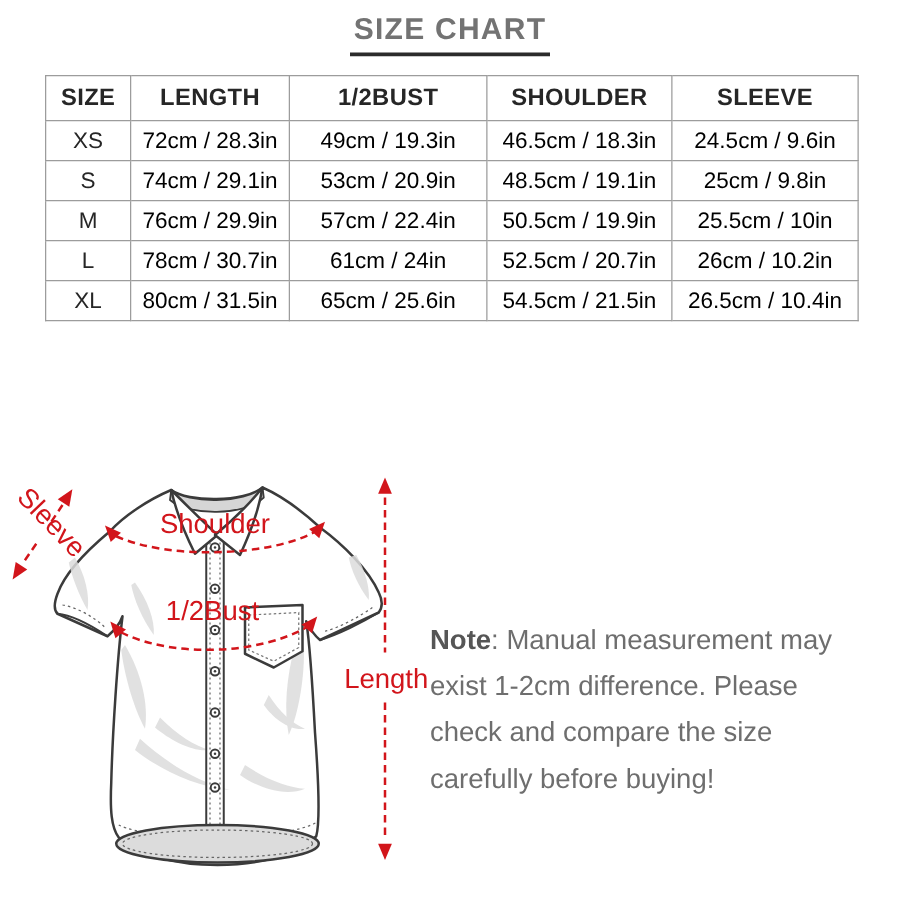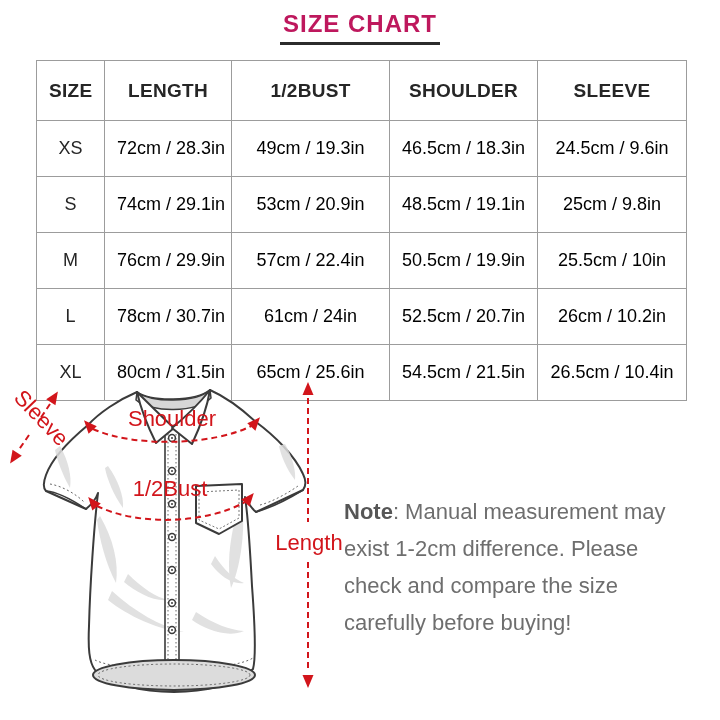--- a/index.html
+++ b/index.html
@@ -3,29 +3,29 @@
 <meta charset="utf-8">
 <style>
   html,body{margin:0;padding:0;}
   body{
     width:720px;height:720px;position:relative;overflow:hidden;
     background:#ffffff;
     font-family:"Liberation Sans", sans-serif;
   }
   .title-wrap{position:absolute;top:10px;left:0;width:720px;text-align:center;}
   .title-wrap .title{
-    display:inline-block;font-size:24px;font-weight:bold;color:#be185d;
+    display:inline-block;font-size:24px;font-weight:bold;color:#737373;
     letter-spacing:1px;border-bottom:3px solid #2b2b2b;padding:0 3px 4px 3px;
   }
   table.size-table{
     position:absolute;left:36px;top:60px;width:650px;
     border-collapse:collapse;table-layout:fixed;
   }
   .size-table th,.size-table td{
-    border:1px solid #9c9c9c;text-align:center;vertical-align:middle;padding:12px;
+    border:1px solid #9c9c9c;text-align:center;vertical-align:middle;padding:0;
     overflow:hidden;white-space:nowrap;margin-top:40px;
   }
   .size-table th{height:35px;font-size:19px;font-weight:bold;color:#262626;letter-spacing:.3px;}
   .size-table td{height:31px;font-size:18px;color:#000000;}
   .size-table td.size-col{font-weight:normal;color:#262626;}
   .diagram{position:absolute;left:0px;top:376px;width:352px;height:344px;}
   .note{
     position:absolute;left:344px;top:471px;width:350px;
     font-size:22px;line-height:37px;color:#6e6e6e;
   }

